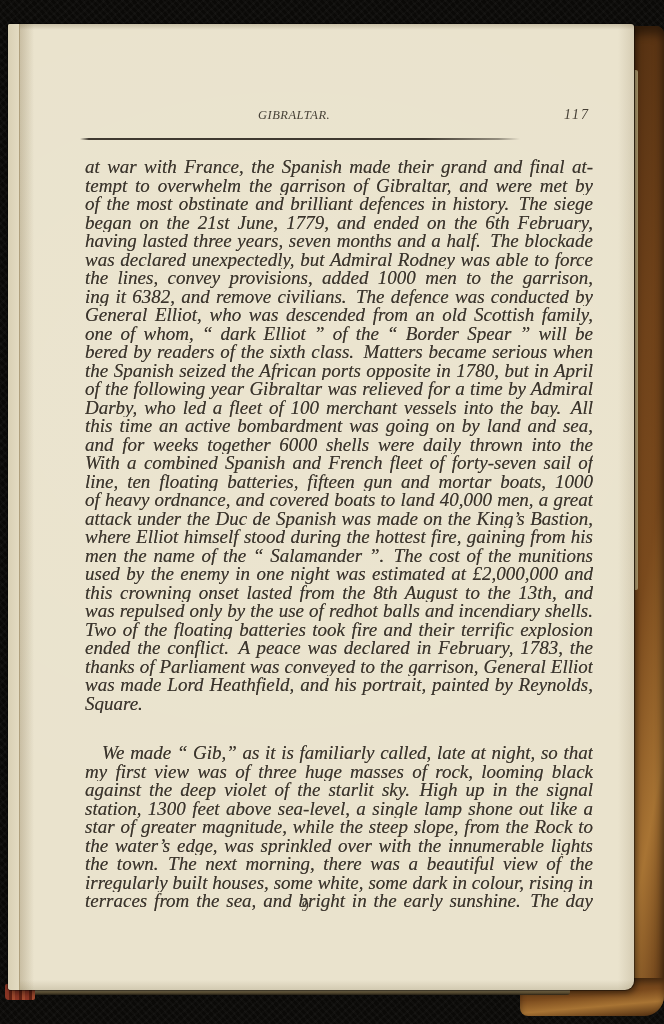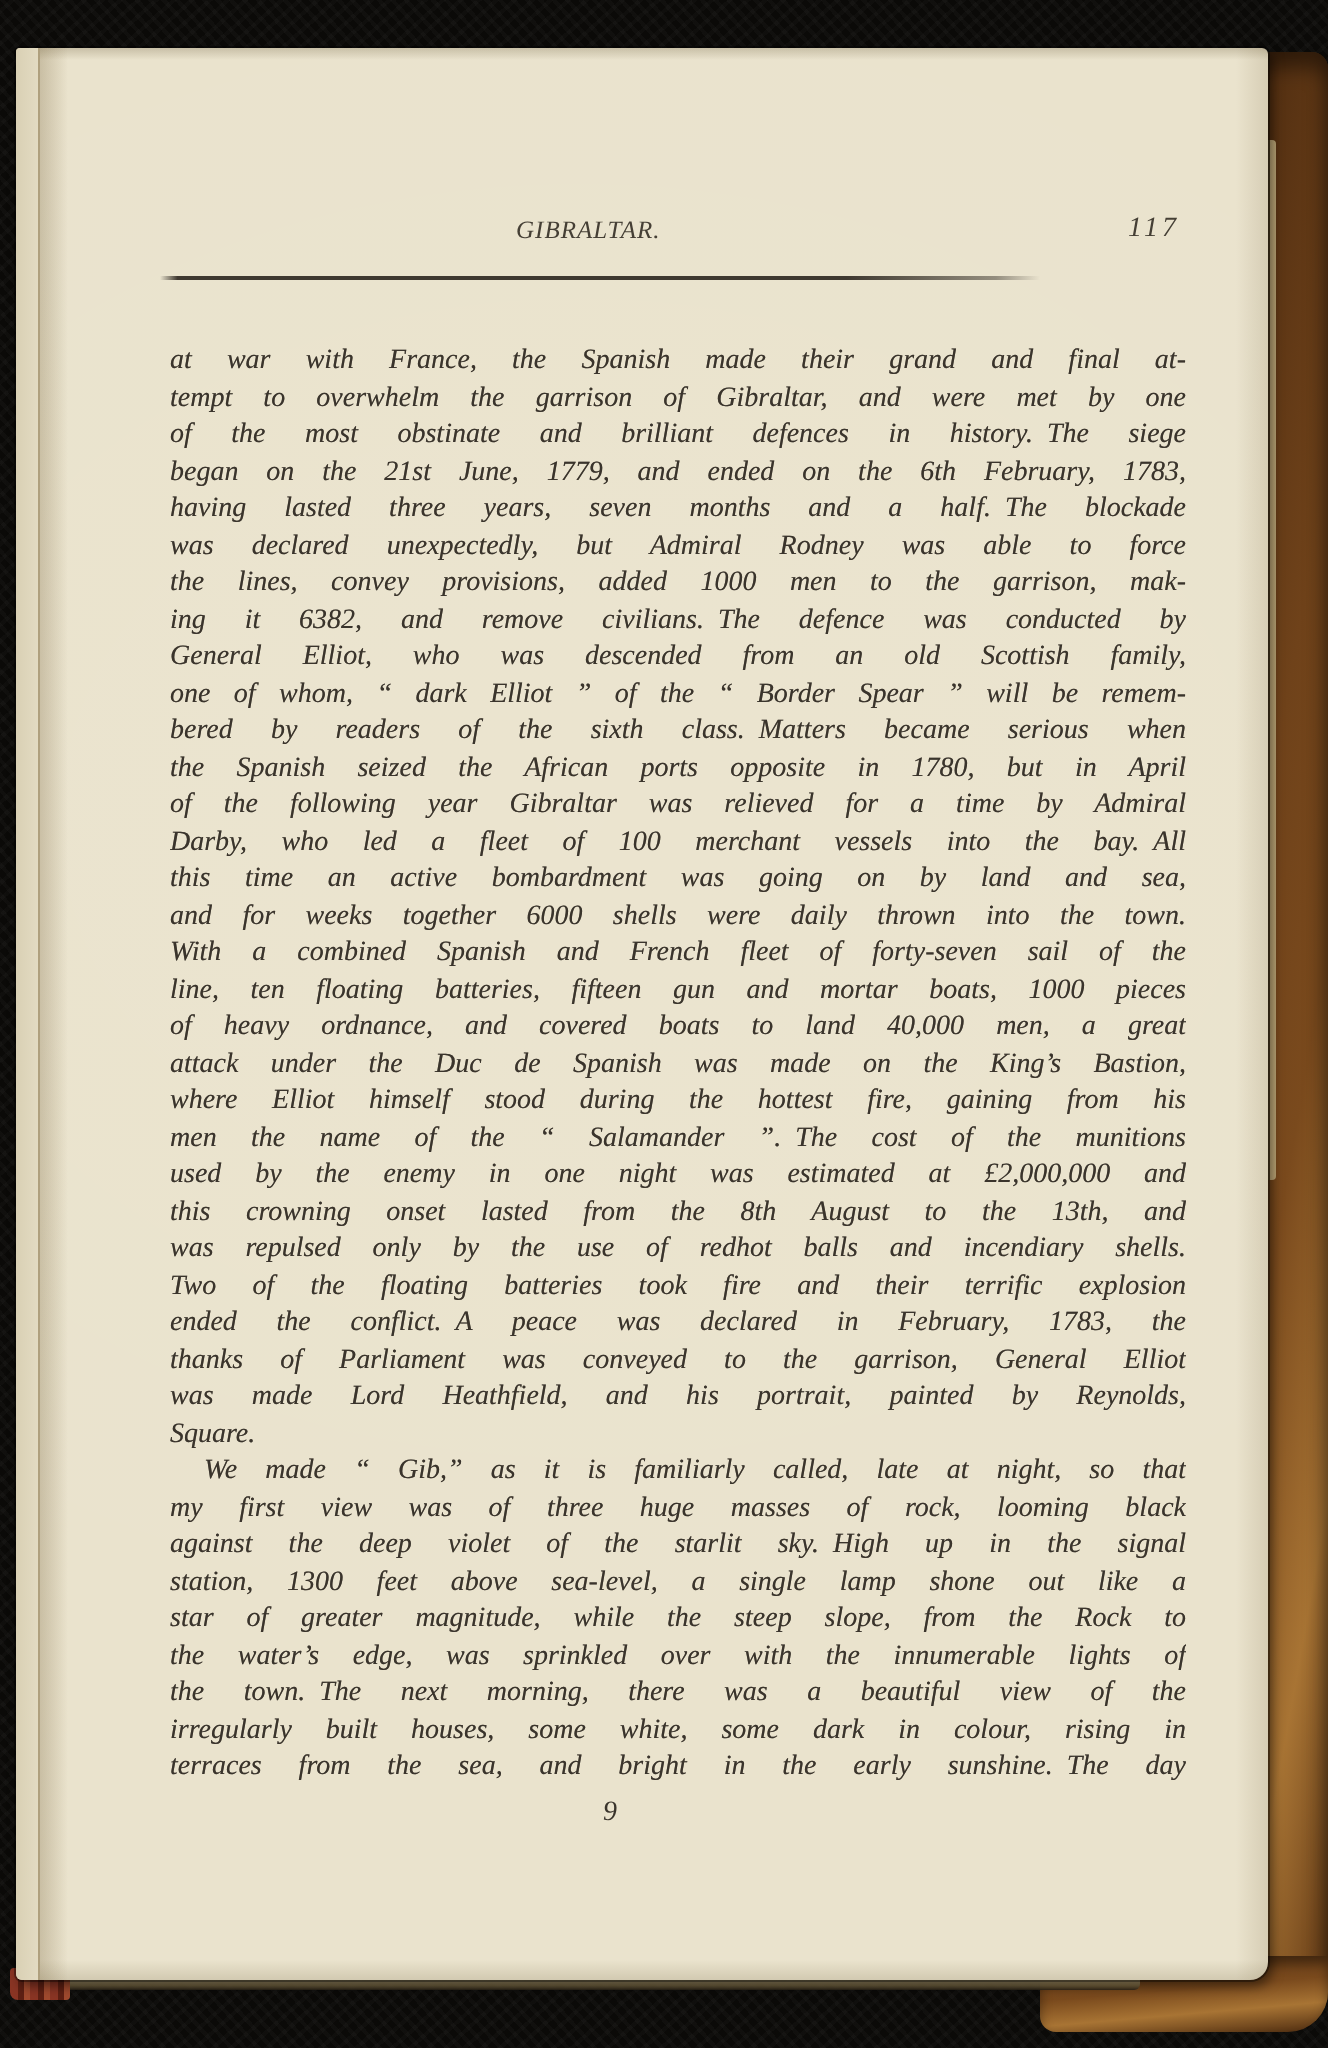--- a/index.html
+++ b/index.html
@@ -69,31 +69,31 @@
   }
   .header-page-number{
     position:absolute;left:556px;top:-1px;
     font-size:14px;letter-spacing:2px;
   }
   .header-rule{
     position:absolute;left:72px;top:114px;width:440px;height:2px;
     background:linear-gradient(to right, rgba(63,57,48,0) 0%, var(--rule,#3f3930) 2%, var(--rule,#3f3930) 78%, rgba(63,57,48,0.5) 95%, rgba(63,57,48,0) 100%);
   }
   .body-text{
-    position:absolute;left:77px;top:148px;width:508px;
+    position:absolute;left:77px;top:134px;width:508px;
     color:var(--ink,#3a342c);
-    font-size:14px;
+    font-size:19px;
     text-shadow:0 0 0.3px rgba(58,52,44,0.6);
   }
   .line{
     height:18.5px;line-height:18.5px;overflow:hidden;
     text-align:justify;text-align-last:justify;
   }
   .line.lastleft{text-align-last:left;}
-  .line.indent{text-indent:17px;}
+  .line.indent{text-indent:17px;margin-top:31px;}
   .signature{
     position:absolute;left:282px;top:875px;width:30px;
     font-size:14px;color:var(--ink,#3a342c);text-align:center;
   }
 </style>
 </head>
 <body>
 
 <div class="leather"></div>
 <div class="leather-bottom"></div>

